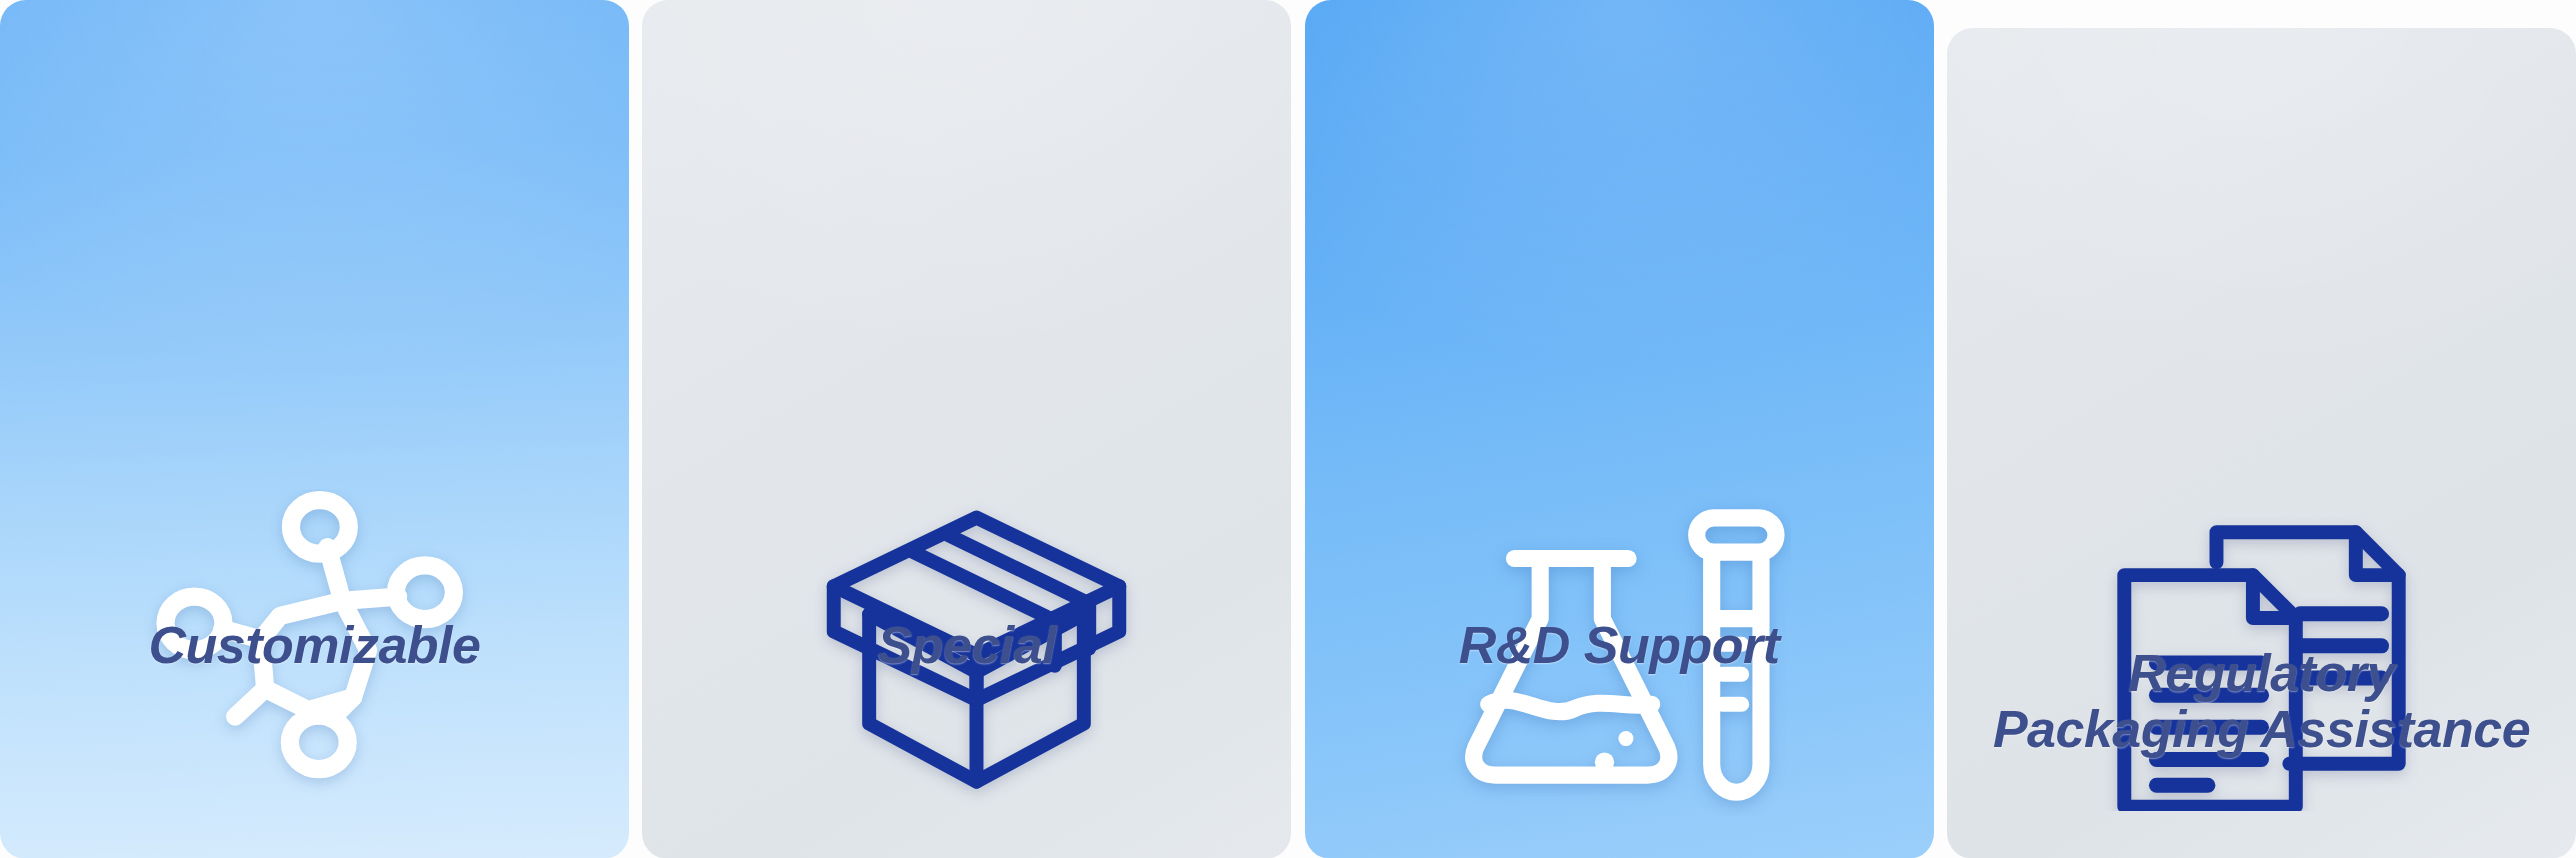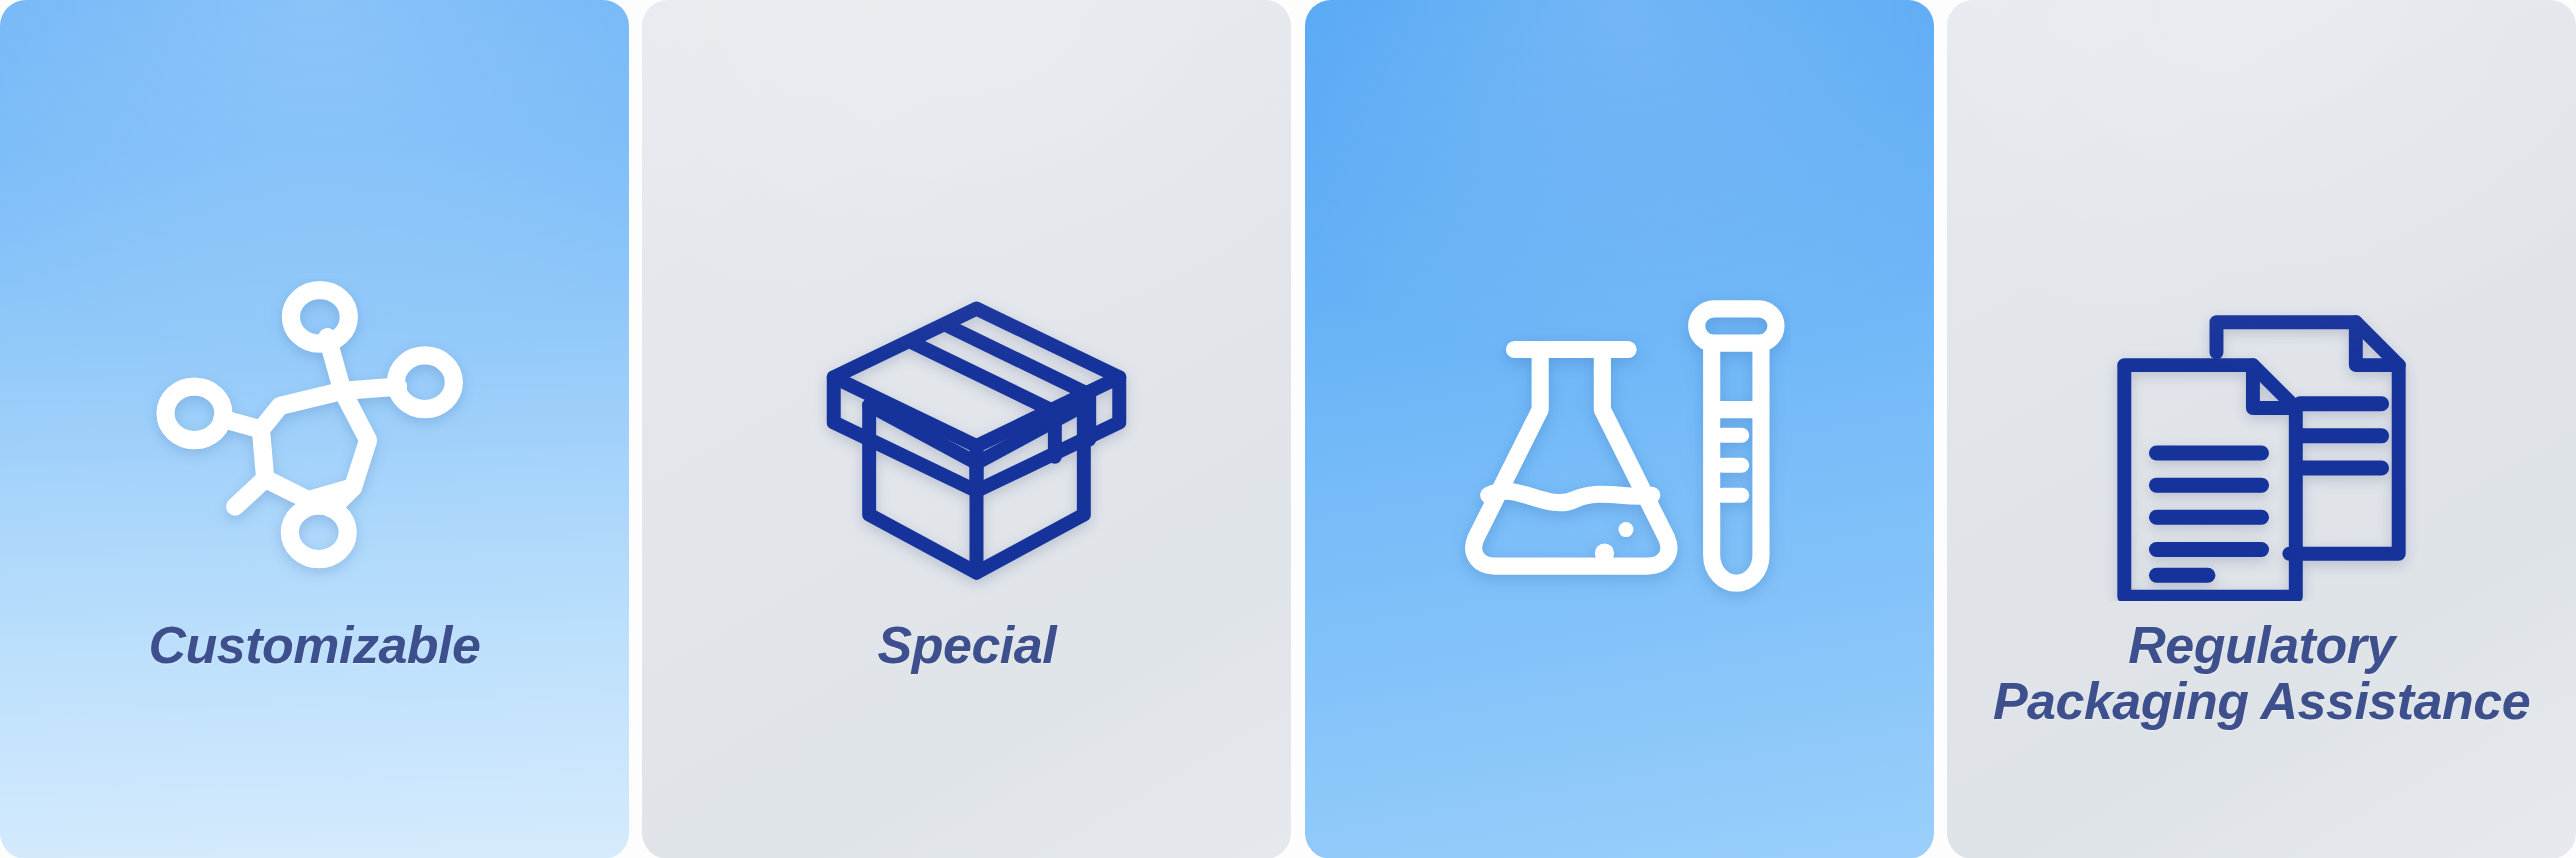--- a/index.html
+++ b/index.html
@@ -18,35 +18,36 @@
     background:#fdfdfd;
   }
   .card{
     position:relative;
     flex:1 1 0;
     border-radius:26px;
     overflow:hidden;
     display:flex;
     flex-direction:column;
     align-items:center;
-    justify-content:center;
+    justify-content:flex-end;
   }
   
   .card.bg-blue-soft{
     background:linear-gradient(178deg,#6fb5f7 0%,#79bbf8 18%,#9fd0fa 50%,#bde0fc 75%,#d6ebfd 100%);
   }
   .card.bg-grey{
     background:linear-gradient(150deg,#e7eaee 0%,#e2e6eb 45%,#dfe4e9 75%,#e5e9ee 100%);
     padding-left:20px;
   }
   .card.bg-blue-strong{
     background:linear-gradient(170deg,#4fa4f4 0%,#5dabf5 20%,#75bbf8 50%,#84c3f9 72%,#9bcffb 100%);
   }
   .card.bg-grey-2{
     background:linear-gradient(150deg,#e6eaee 0%,#e1e5ea 40%,#dee3e8 72%,#e6eaef 100%);
+    margin-top:28px;
   }
 
   .icon-wrap{
     margin-top:32px;
     height:408px;
     width:100%;
     display:flex;
     align-items:center;
     justify-content:center;
   }
@@ -157,20 +158,21 @@
 
           <path d="M248 116 L290 116"></path>
 
           <path d="M256 140 L274 140" stroke-width="14"></path>
           <path d="M256 168 L274 168" stroke-width="14"></path>
           <path d="M256 196 L274 196" stroke-width="14"></path>
         </g>
       </svg>
     </div>
     <div class="label">
+      <span class="l2">R&amp;D Support</span>
     </div>
   </div>
 
   <div class="card bg-grey-2">
     <div class="sheen"></div>
     <div class="icon-wrap">
       <svg width="343" height="311" viewBox="0 0 320 290" fill="none" stroke="#16339b" stroke-width="13" stroke-linecap="round" stroke-linejoin="round" aria-hidden="true">
         <g style="filter:drop-shadow(0 4px 6px rgba(10,30,90,0.18))">
 
           <path d="M118 58 L118 30 L248 30 L288 70 L288 246 L186 246"></path>

